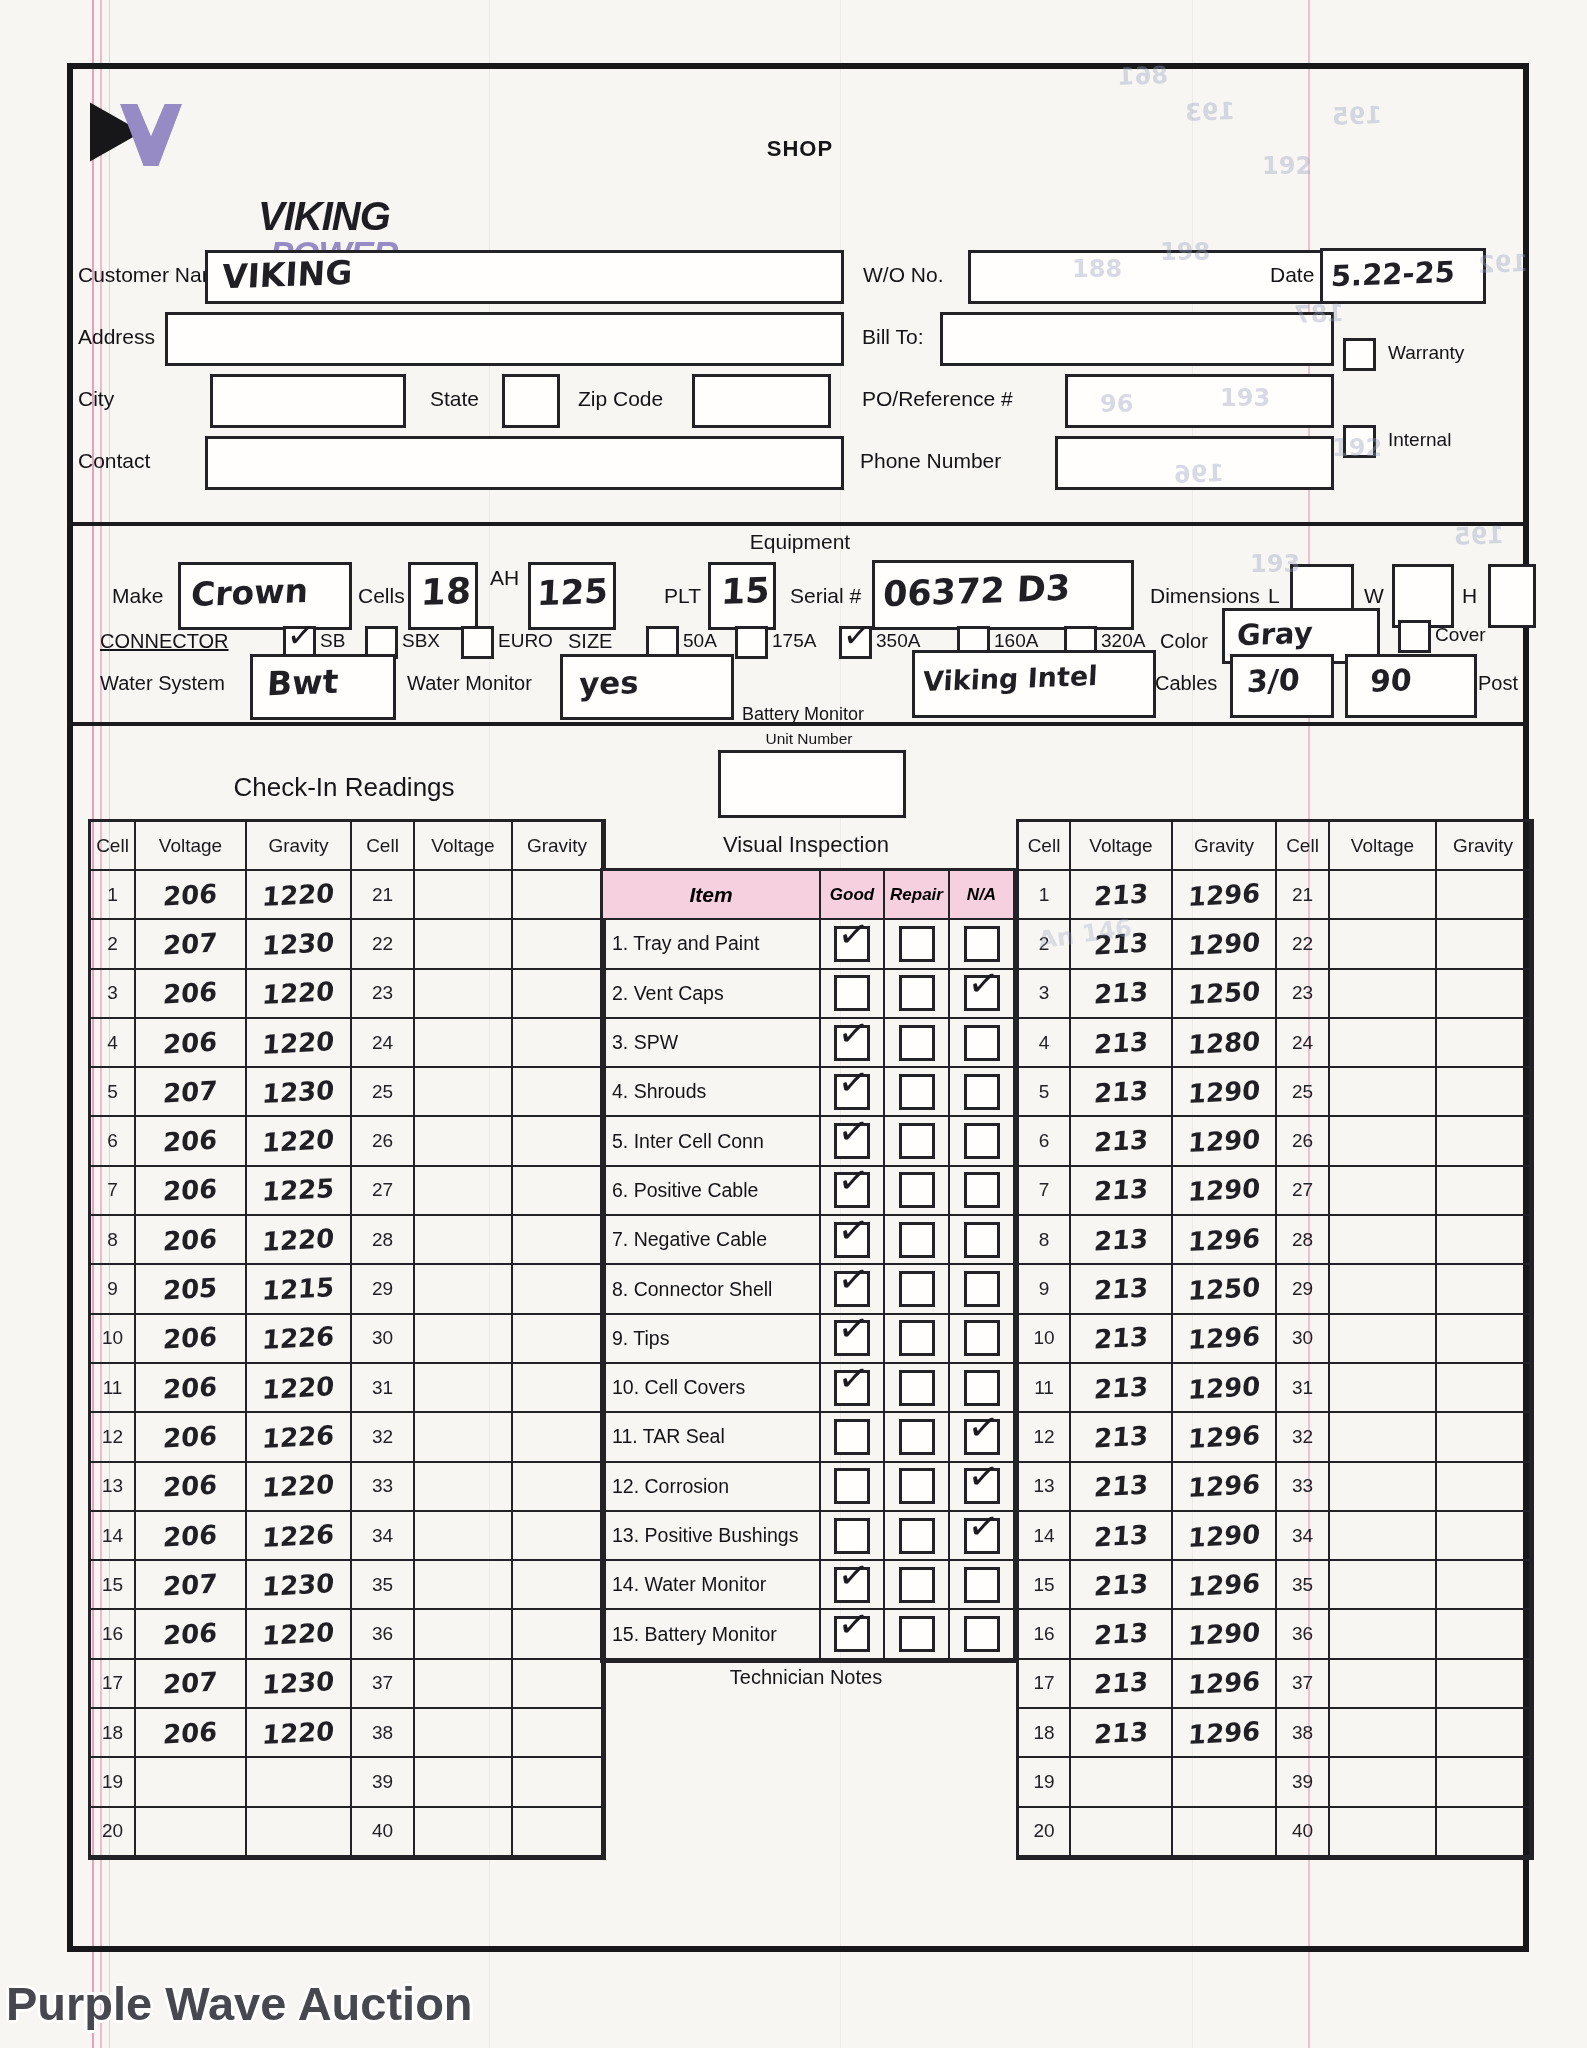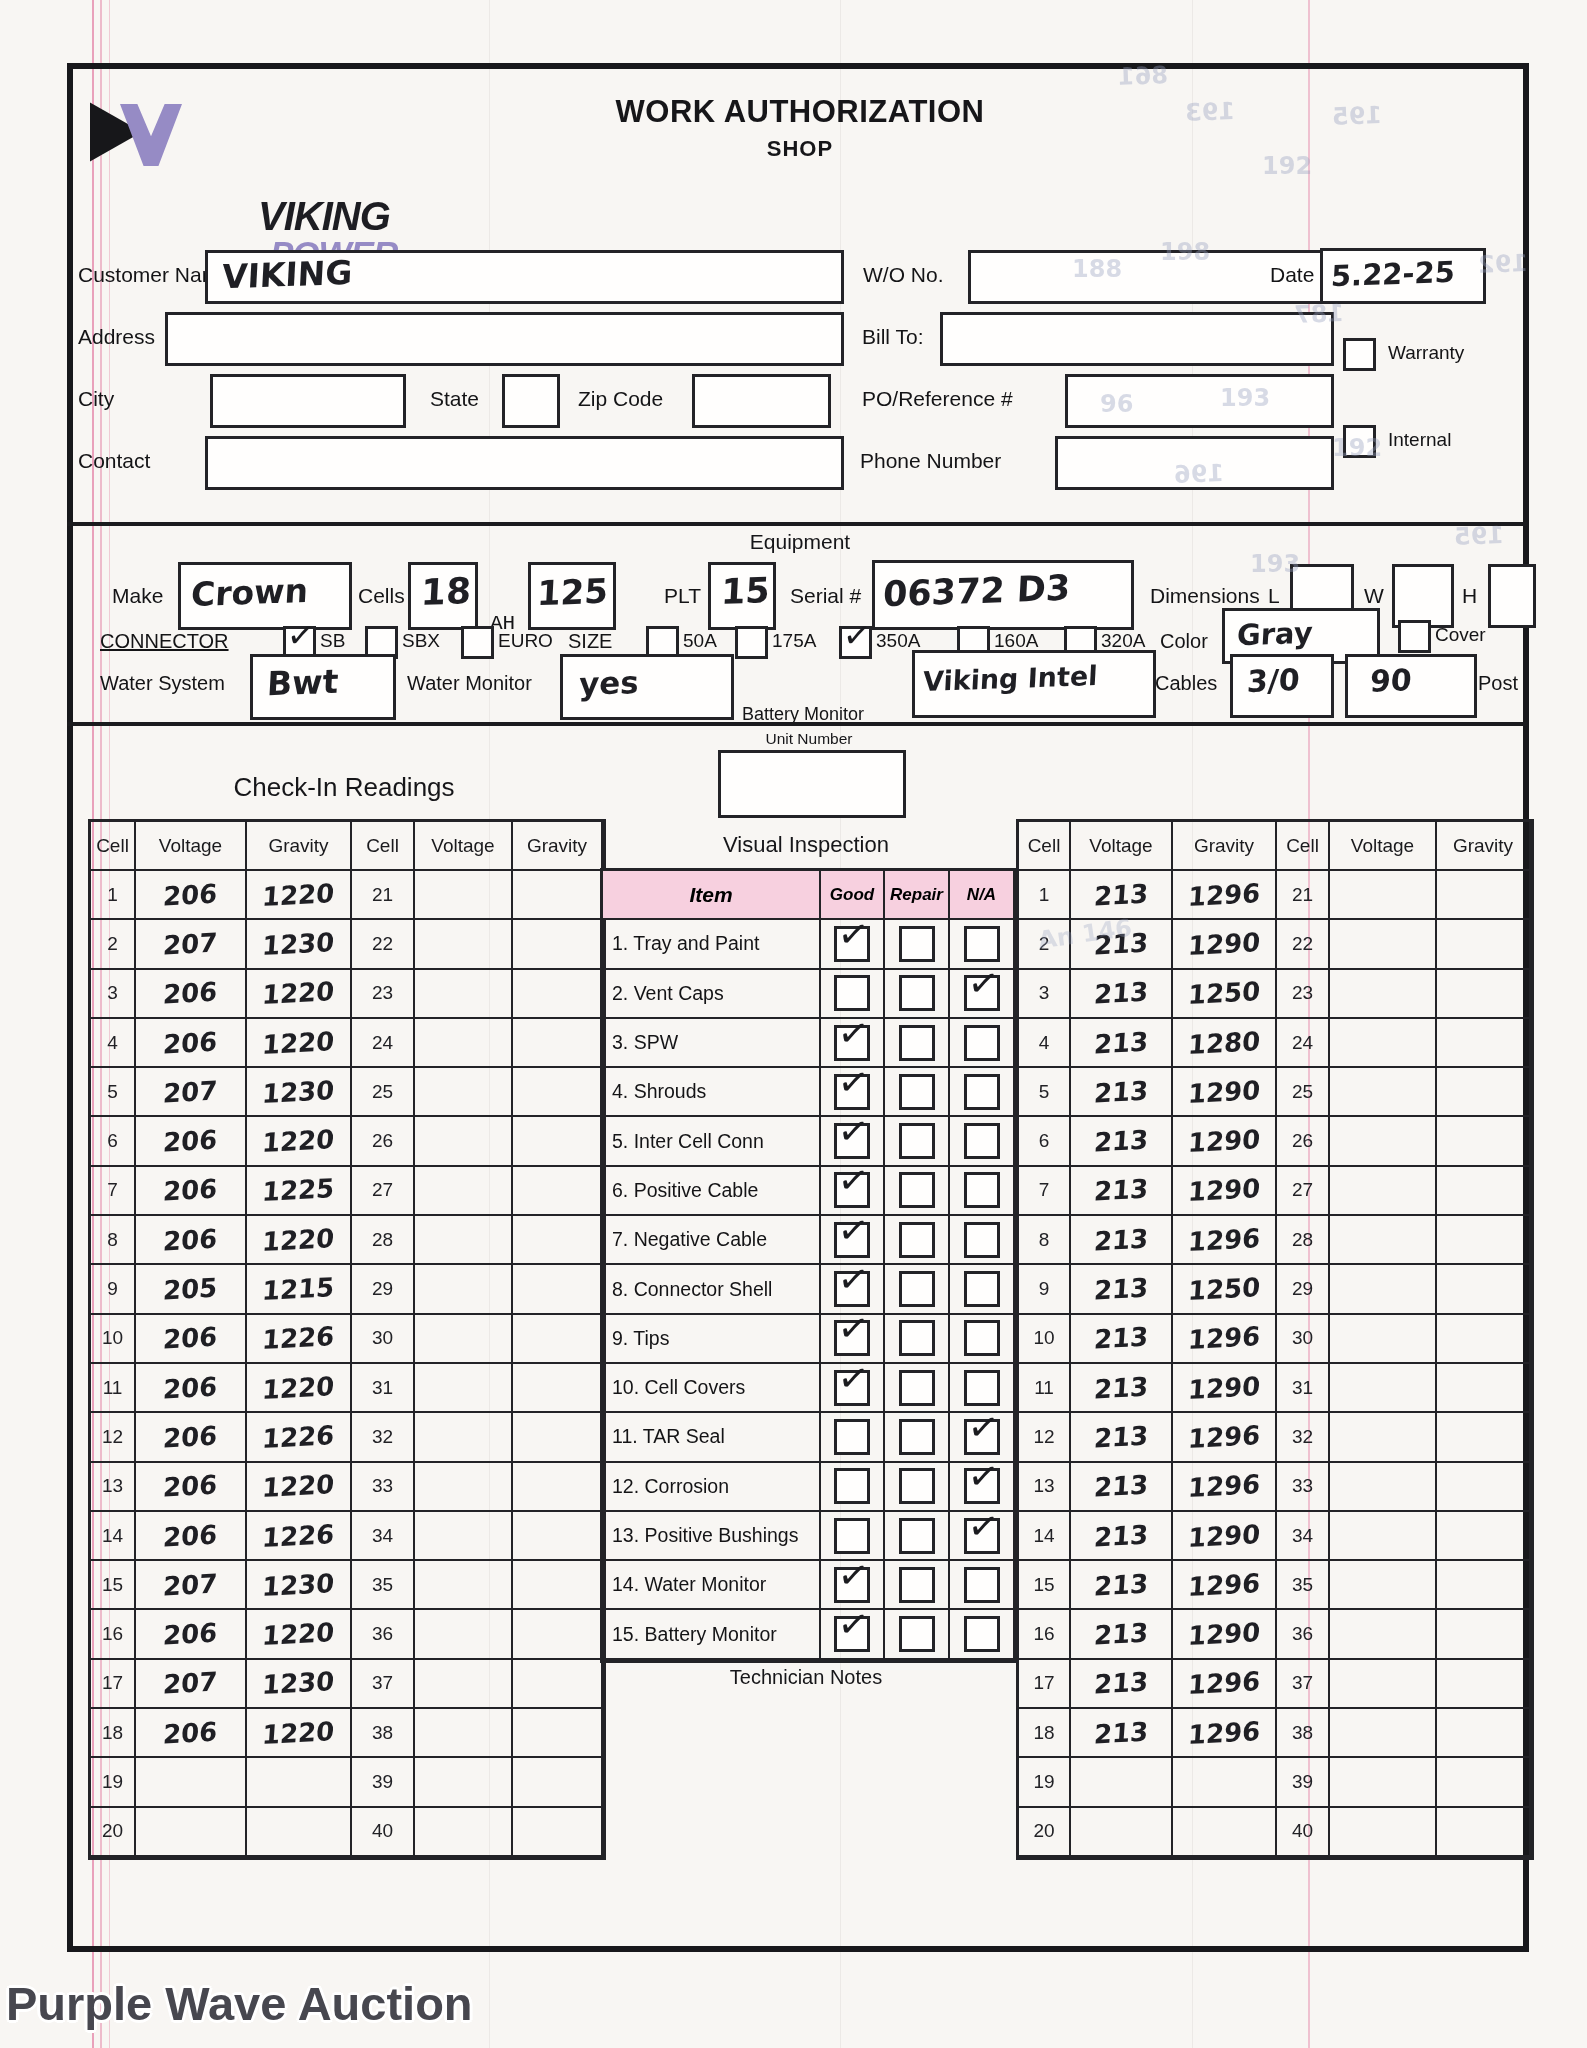--- a/index.html
+++ b/index.html
@@ -46,21 +46,20 @@
   <div class="vline" style="left:1192px;width:1px;background:#e9e6e2;opacity:.8;"></div>
 
   <div class="abs" style="left:67px;top:63px;width:1450px;height:1877px;border:6px solid #18181b;"></div>
 
   <div class="abs" style="left:90px;top:96px;width:260px;height:80px;">
     <div class="abs" style="left:0;top:4px;width:52px;height:64px;background:#17171a;clip-path:polygon(0 4%,100% 50%,0 96%);"></div>
     <div class="abs" style="left:30px;top:8px;width:62px;height:62px;background:#968bc5;clip-path:polygon(0 0,28% 0,50% 52%,72% 0,100% 0,62% 100%,38% 100%);"></div>
     <span class="logo-text1">VIKING</span>
     <span class="logo-text2">POWER</span>
   </div>
-  <div class="title-center" style="left:400px;top:94px;width:800px;font-size:31px;font-weight:600;letter-spacing:.5px;">WORK AUTHORIZATION</div>
   <div class="title-center" style="left:400px;top:136px;width:800px;font-size:22px;font-weight:600;letter-spacing:1px;">SHOP</div>
 
   <span class="lbl" style="left:78px;top:263px;">Customer Name</span>
   <div class="box" style="left:205px;top:250px;width:633px;height:48px;">
     <span class="hw" style="font-size:33px;margin:2px 0 0 14px;">VIKING</span>
   </div>
   <span class="lbl" style="left:863px;top:263px;">W/O No.</span>
   <div class="box" style="left:968px;top:250px;width:360px;height:48px;"></div>
   <span class="lbl" style="left:1270px;top:263px;">Date</span>
   <div class="box" style="left:1320px;top:248px;width:160px;height:50px;">
@@ -94,21 +93,21 @@
   <div class="title-center" style="left:400px;top:530px;width:800px;font-size:21px;">Equipment</div>
 
   <span class="lbl" style="left:112px;top:584px;">Make</span>
   <div class="box" style="left:178px;top:562px;width:168px;height:62px;">
     <span class="hw" style="font-size:33px;margin:8px 0 0 10px;">Crown</span>
   </div>
   <span class="lbl" style="left:358px;top:584px;">Cells</span>
   <div class="box" style="left:408px;top:562px;width:64px;height:62px;">
     <span class="hw" style="font-size:36px;margin:6px 0 0 10px;">18</span>
   </div>
-  <span class="lbl" style="left:490px;top:612px;font-family:Liberation Mono, monospace;">AH</span>
+  <span class="lbl" style="left:490px;top:566px;">AH</span>
   <div class="box" style="left:528px;top:562px;width:82px;height:62px;">
     <span class="hw" style="font-size:34px;margin:7px 0 0 6px;">125</span>
   </div>
   <span class="lbl" style="left:664px;top:584px;">PLT</span>
   <div class="box" style="left:708px;top:562px;width:62px;height:62px;">
     <span class="hw" style="font-size:35px;margin:6px 0 0 10px;">15</span>
   </div>
   <span class="lbl" style="left:790px;top:584px;">Serial #</span>
   <div class="box" style="left:872px;top:560px;width:256px;height:64px;">
     <span class="hw" style="font-size:35px;margin:8px 0 0 8px;white-space:nowrap;">06372 D3</span>

